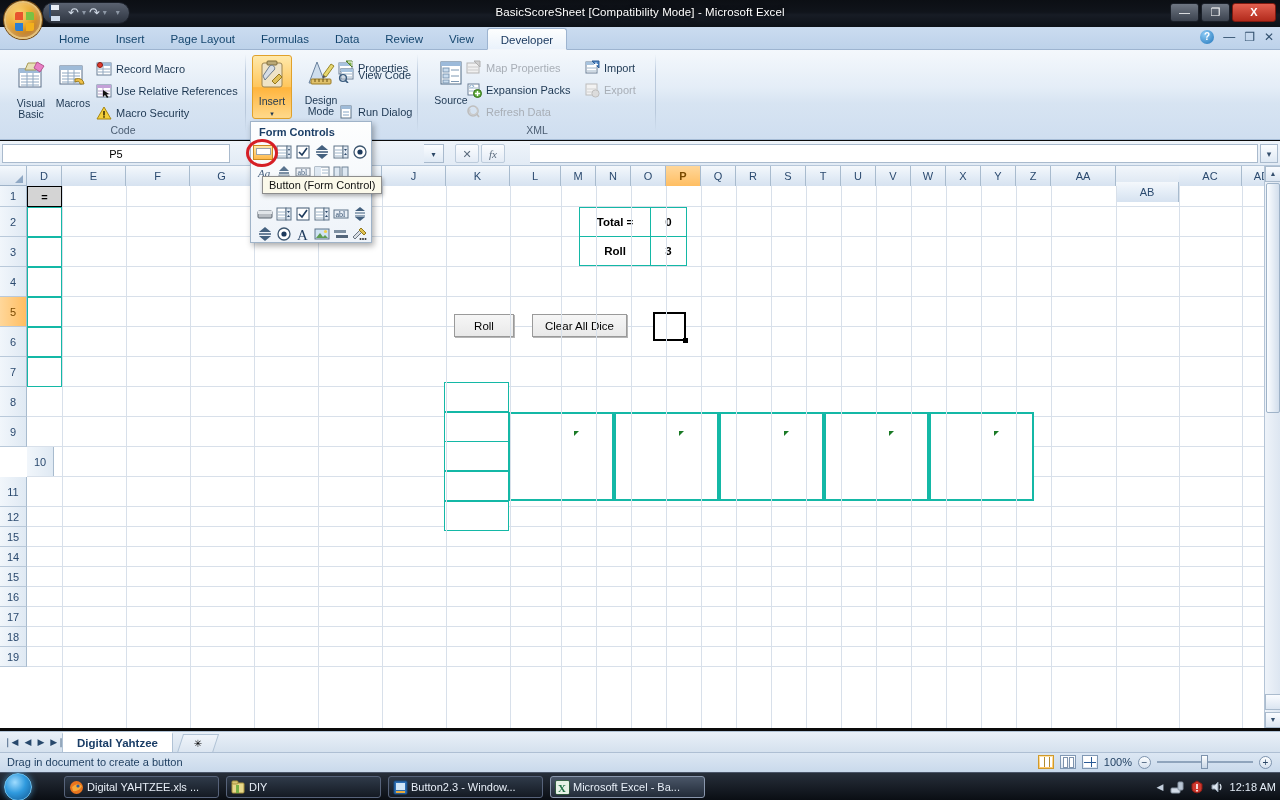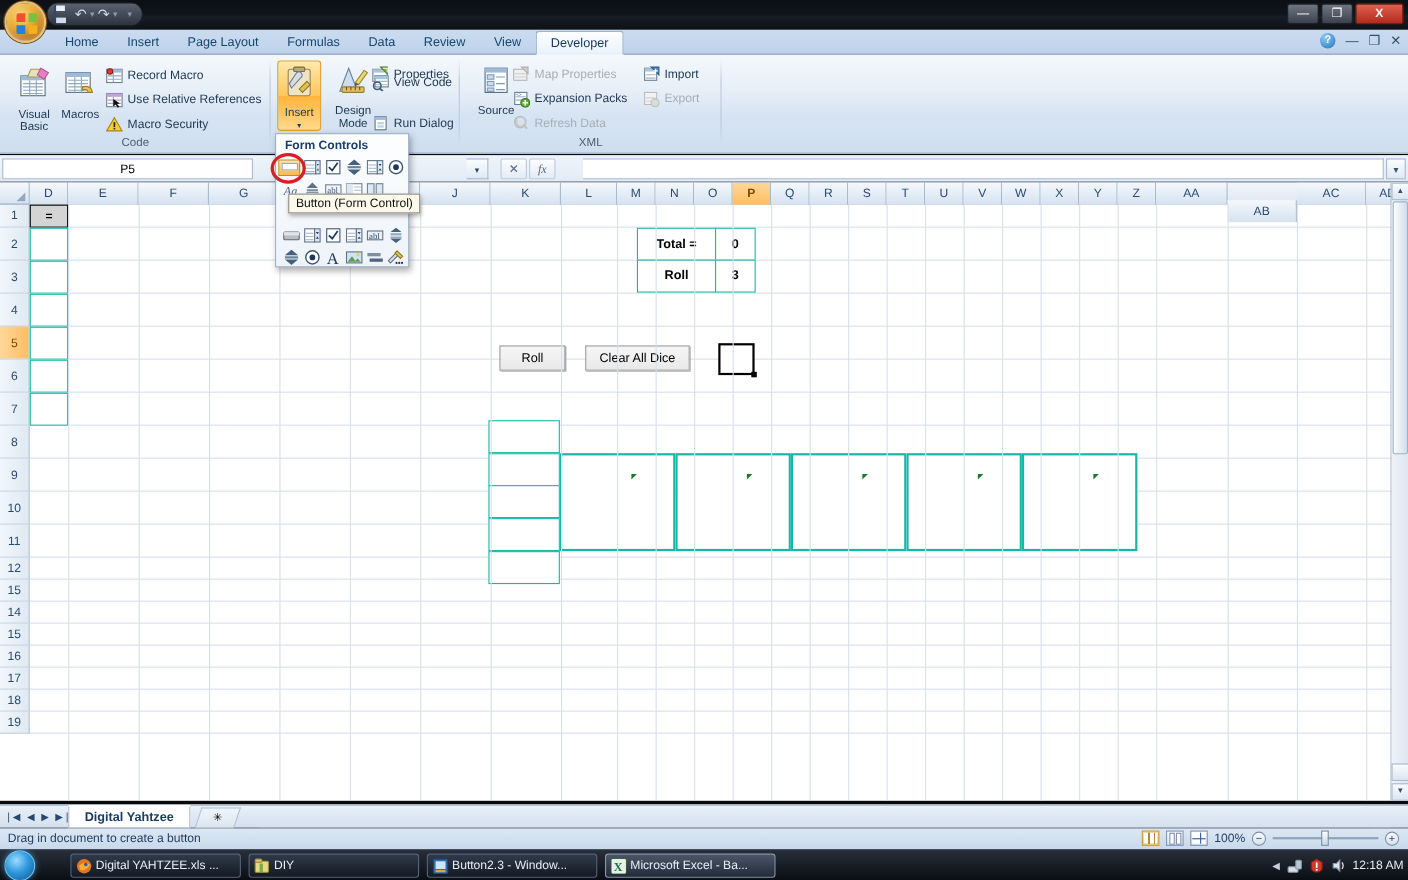--- a/index.html
+++ b/index.html
@@ -322,20 +322,21 @@
 
     <div class="qat">
       <span class="qat-ico"><span class="ico-save"></span></span>
       <span class="arrow-glyph">↶</span>
       <span class="arrow-dim">▾</span>
       <span class="arrow-glyph">↷</span>
       <span class="arrow-dim">▾</span>
       <span class="arrow-dim" style="margin-left:6px">▾</span>
     </div>
 
+    <div class="titlebar-text">BasicScoreSheet  [Compatibility Mode] - Microsoft Excel</div>
 
     <div class="winctl">
       <div>—</div>
       <div>❐</div>
       <div class="close">X</div>
     </div>
   </div>
 
   <div class="tabsrow">
     <div class="tabs">
@@ -670,21 +671,21 @@
     <div class="rowhdr" id="rowhdr">
         <div class="r" style="top: 0px; height: 21px; line-height: 21px;">1</div>
         <div class="r" style="top: 21px; height: 30px; line-height: 30px;">2</div>
         <div class="r" style="top: 51px; height: 30px; line-height: 30px;">3</div>
         <div class="r" style="top: 81px; height: 30px; line-height: 30px;">4</div>
         <div class="r sel" style="top: 111px; height: 30px; line-height: 30px;">5</div>
         <div class="r" style="top: 141px; height: 30px; line-height: 30px;">6</div>
         <div class="r" style="top: 171px; height: 30px; line-height: 30px;">7</div>
         <div class="r" style="top: 201px; height: 30px; line-height: 30px;">8</div>
         <div class="r" style="top: 231px; height: 30px; line-height: 30px;">9</div>
-        <div class="r" style="top: 261px; height: 30px; line-height: 30px;">10</div>
+        <div class="r" style="top: 261px; height: 30px; line-height: 30px; margin-left: 27px;">10</div>
         <div class="r" style="top: 291px; height: 30px; line-height: 30px;">11</div>
         <div class="r" style="top: 321px; height: 20px; line-height: 20px;">12</div>
         <div class="r" style="top: 341px; height: 20px; line-height: 20px;">15</div>
         <div class="r" style="top: 361px; height: 20px; line-height: 20px;">14</div>
         <div class="r" style="top: 381px; height: 20px; line-height: 20px;">15</div>
         <div class="r" style="top: 401px; height: 20px; line-height: 20px;">16</div>
         <div class="r" style="top: 421px; height: 20px; line-height: 20px;">17</div>
         <div class="r" style="top: 441px; height: 20px; line-height: 20px;">18</div>
         <div class="r" style="top: 461px; height: 20px; line-height: 20px;">19</div>
       </div>

